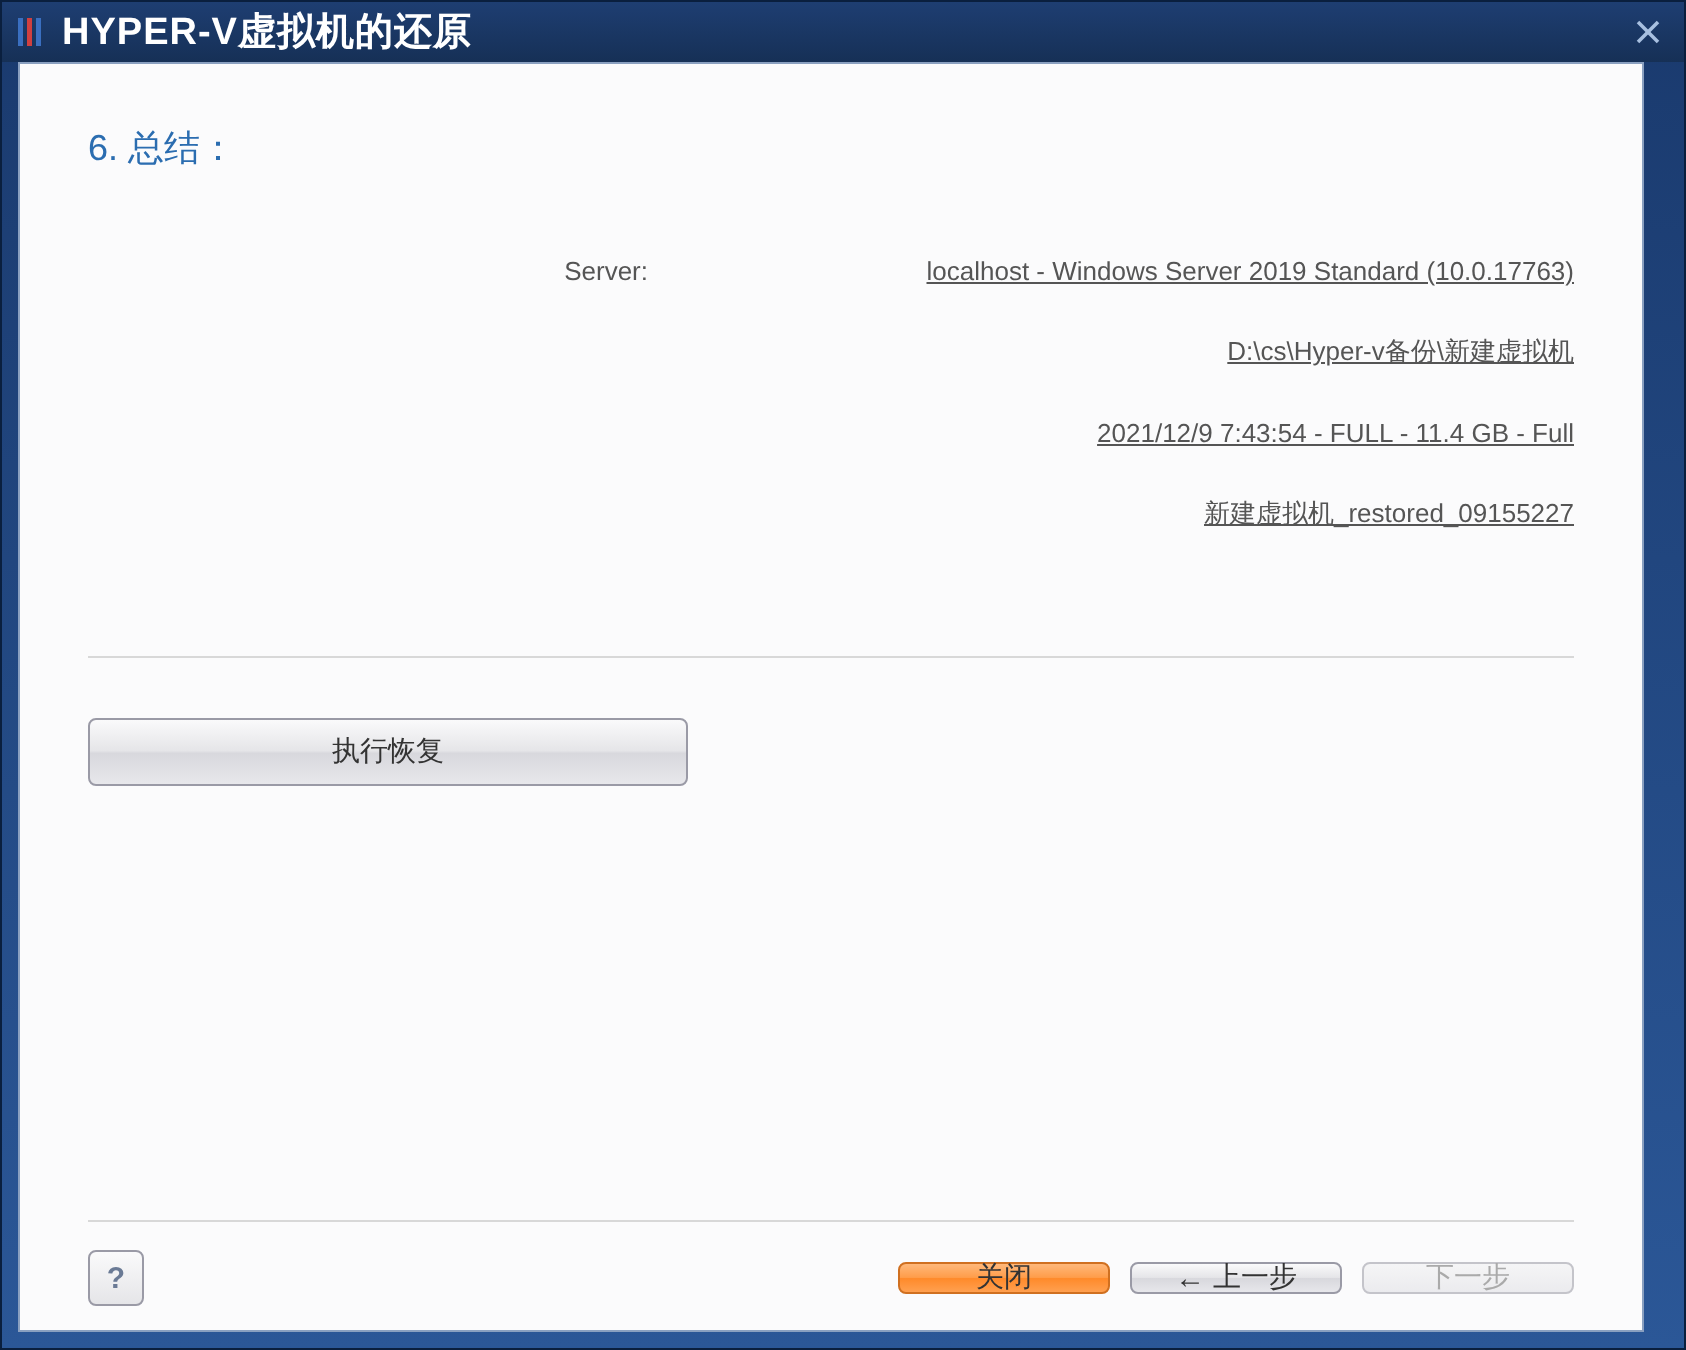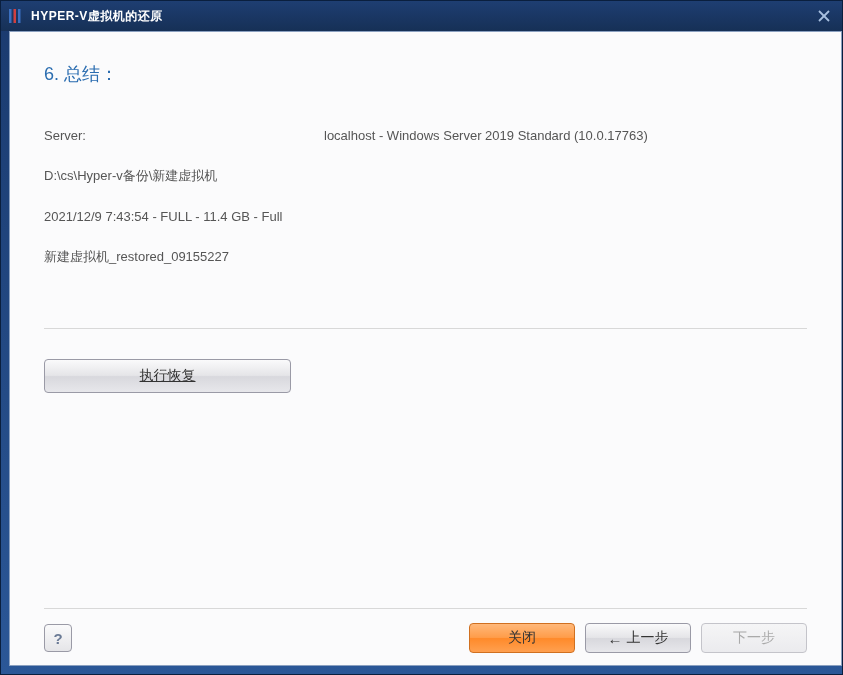--- a/index.html
+++ b/index.html
@@ -42,40 +42,40 @@
       align-items: center;
       justify-content: center;
     }
     
     .app-icon svg {
       width: 16px;
       height: 16px;
     }
     
     .window-title {
-      font-size: 12px;
+      font-size: 19px;
       font-weight: bold;
       letter-spacing: 0.5px;
       flex: 1;
     }
     
     .close-btn {
       width: 28px;
       height: 22px;
       color: #a8c0e0;
       display: flex;
       align-items: center;
       justify-content: center;
       cursor: pointer;
       font-size: 16px;
     }
     
     .content-area {
       flex: 1;
-      margin: 0 0 8px 8px;
+      margin: 0 20px 8px 8px;
       background: #fbfbfc;
       border: 1px solid #8aa0c0;
       display: flex;
       flex-direction: column;
       padding: 30px 34px 12px 34px;
     }
     
     .step-header {
       padding-bottom: 42px;
     }
@@ -89,49 +89,50 @@
     .summary-rows {
       display: flex;
       flex-direction: column;
     }
     
     .summary-row {
       display: flex;
       margin-bottom: 24px;
       font-size: 13px;
       color: #555;
+      text-align: right;
     }
     
     .summary-label {
       width: 280px;
       flex-shrink: 0;
     }
     
     .summary-value {
       flex: 1;
       color: #555;
+      text-decoration: underline;
     }
     
     .separator {
       height: 1px;
       background: #d8d8d8;
       margin: 14px 0 30px 0;
     }
     
     .exec-btn {
-      width: 247px;
+      width: 300px;
       height: 34px;
       font-size: 14px;
       color: #333;
       background: linear-gradient(to bottom, #fafafb 0%, #e5e5e8 48%, #d8d8dd 52%, #e7e7eb 100%);
       border: 1px solid #9a9aa6;
       border-radius: 4px;
       cursor: pointer;
       margin-bottom: auto;
-      text-decoration: underline;
     }
     
     .bottom-bar {
       display: flex;
       align-items: center;
       padding-top: 14px;
       border-top: 1px solid #d8d8d8;
       gap: 10px;
     }
     
@@ -149,21 +150,21 @@
       font-weight: bold;
       color: #6a7a95;
     }
     
     .spacer {
       flex: 1;
     }
     
     .nav-btn {
       min-width: 106px;
-      height: 30px;
+      height: 16px;
       padding: 0 18px;
       font-size: 14px;
       border: 1px solid #9a9aa6;
       border-radius: 4px;
       cursor: pointer;
       display: flex;
       align-items: center;
       justify-content: center;
       gap: 4px;
     }

